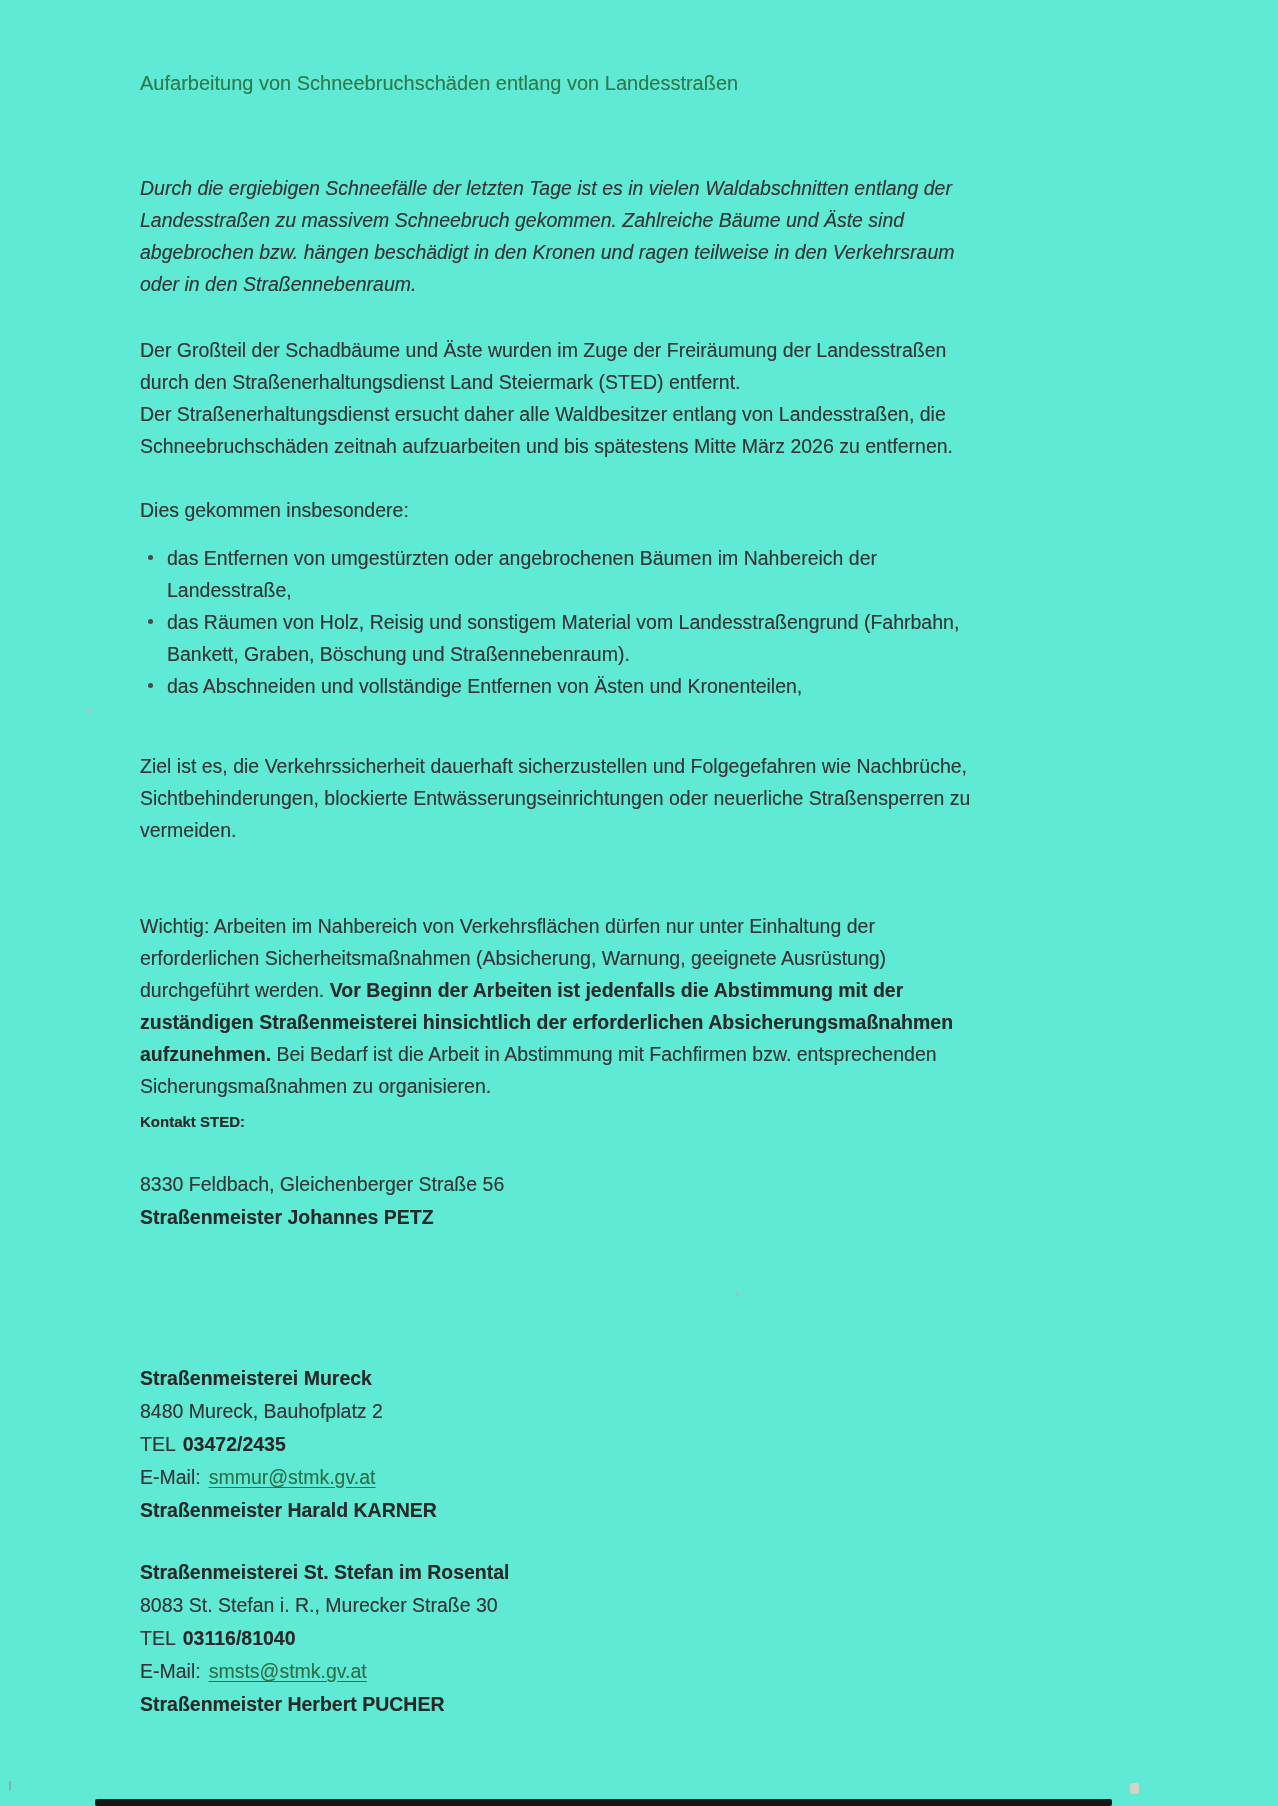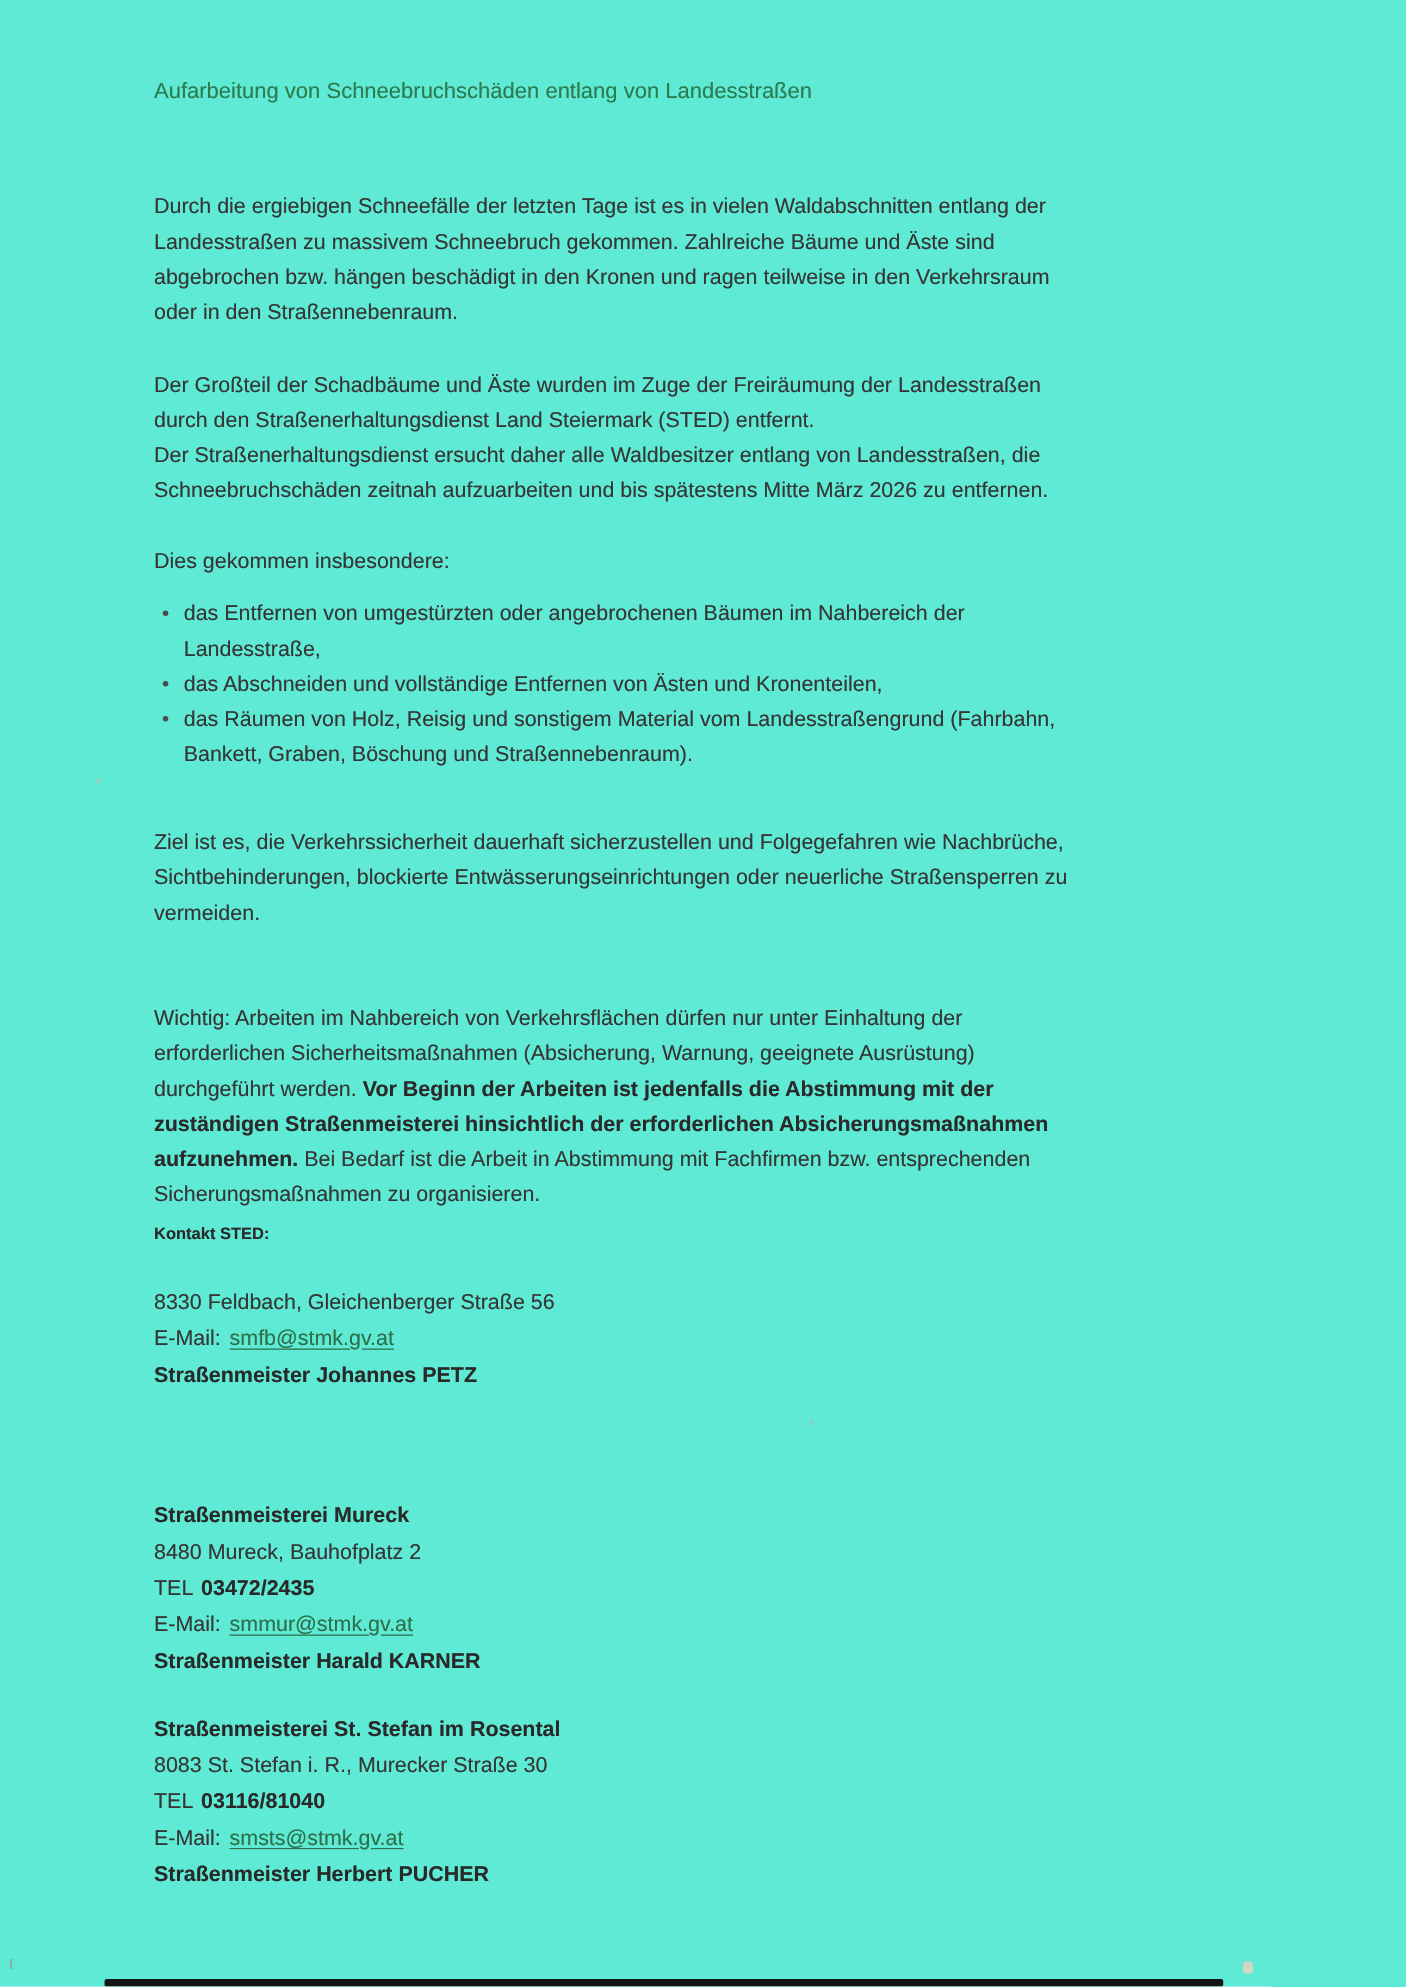--- a/index.html
+++ b/index.html
@@ -50,58 +50,57 @@
   .speck-a{left:88px;top:707px;width:3px;height:6px;background:#bdbdbd;opacity:.6;border-radius:1px;}
   .speck-b{left:736px;top:1291px;width:3px;height:5px;background:#b5b5b5;opacity:.6;border-radius:1px;}
 </style>
 </head>
 <body>
 
 <div class="page">
 
   <div class="abs title" style="top:70px;">Aufarbeitung von Schneebruchschäden entlang von Landesstraßen</div>
 
-  <div class="abs para" style="top:172px;">Durch die ergiebigen Schneefälle der letzten Tage ist es in vielen Waldabschnitten entlang der
+  <div class="abs para" style="top:172px;font-style:italic;">Durch die ergiebigen Schneefälle der letzten Tage ist es in vielen Waldabschnitten entlang der
 Landesstraßen zu massivem Schneebruch gekommen. Zahlreiche Bäume und Äste sind
 abgebrochen bzw. hängen beschädigt in den Kronen und ragen teilweise in den Verkehrsraum
 oder in den Straßennebenraum.</div>
 
   <div class="abs para" style="top:334px;">Der Großteil der Schadbäume und Äste wurden im Zuge der Freiräumung der Landesstraßen
 durch den Straßenerhaltungsdienst Land Steiermark (STED) entfernt.
 Der Straßenerhaltungsdienst ersucht daher alle Waldbesitzer entlang von Landesstraßen, die
 Schneebruchschäden zeitnah aufzuarbeiten und bis spätestens Mitte März 2026 zu entfernen.</div>
 
   <div class="abs para" style="top:494px;">Dies gekommen insbesondere:</div>
 
   <ul class="abs blist" style="top:542px;">
     <li>das Entfernen von umgestürzten oder angebrochenen Bäumen im Nahbereich der
 Landesstraße,</li>
-    <li>das Abschneiden und vollständige Entfernen von Ästen und Kronenteilen,</li>
     <li>das Räumen von Holz, Reisig und sonstigem Material vom Landesstraßengrund (Fahrbahn,
 Bankett, Graben, Böschung und Straßennebenraum).</li>
+    <li>das Abschneiden und vollständige Entfernen von Ästen und Kronenteilen,</li>
   </ul>
 
   <div class="abs para" style="top:750px;">Ziel ist es, die Verkehrssicherheit dauerhaft sicherzustellen und Folgegefahren wie Nachbrüche,
 Sichtbehinderungen, blockierte Entwässerungseinrichtungen oder neuerliche Straßensperren zu
 vermeiden.</div>
 
   <div class="abs para" style="top:878px;">
     <span>Wichtig: Arbeiten im Nahbereich von Verkehrsflächen dürfen nur unter Einhaltung der
 erforderlichen Sicherheitsmaßnahmen (Absicherung, Warnung, geeignete Ausrüstung)
 durchgeführt werden. </span><span class="bold">Vor Beginn der Arbeiten ist jedenfalls die Abstimmung mit der
 zuständigen Straßenmeisterei hinsichtlich der erforderlichen Absicherungsmaßnahmen
 aufzunehmen.</span><span> Bei Bedarf ist die Arbeit in Abstimmung mit Fachfirmen bzw. entsprechenden
 Sicherungsmaßnahmen zu organisieren.</span>
   </div>
 
   <div class="abs heading" style="top:1106px;">Kontakt STED:</div>
 
   <div class="abs contact" style="top:1168px;">
     <span class="cline">8330 Feldbach, Gleichenberger Straße 56</span>
-    <span class="cline"><span>E-Mail:</span><a class="email-link">smfb@stmk.gv.at</a></span>
     <span class="cline cperson">Straßenmeister Johannes PETZ</span>
   </div>
 
   <div class="abs contact" style="top:1362px;">
     <span class="cline cname">Straßenmeisterei Mureck</span>
     <span class="cline">8480 Mureck, Bauhofplatz 2</span>
     <span class="cline"><span>TEL</span><span class="tel-num">03472/2435</span></span>
     <span class="cline"><span>E-Mail:</span><a class="email-link">smmur@stmk.gv.at</a></span>
     <span class="cline cperson">Straßenmeister Harald KARNER</span>
   </div>

